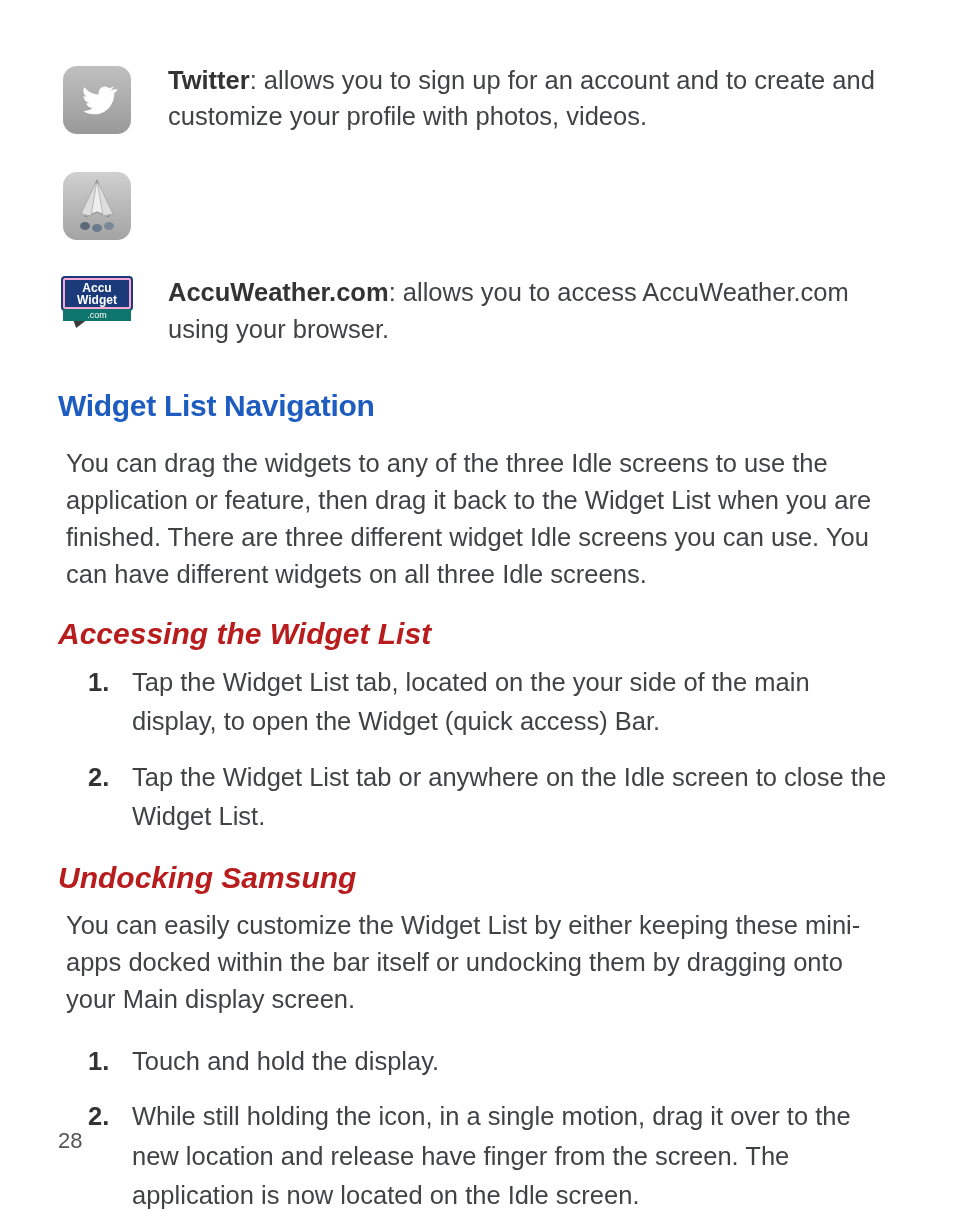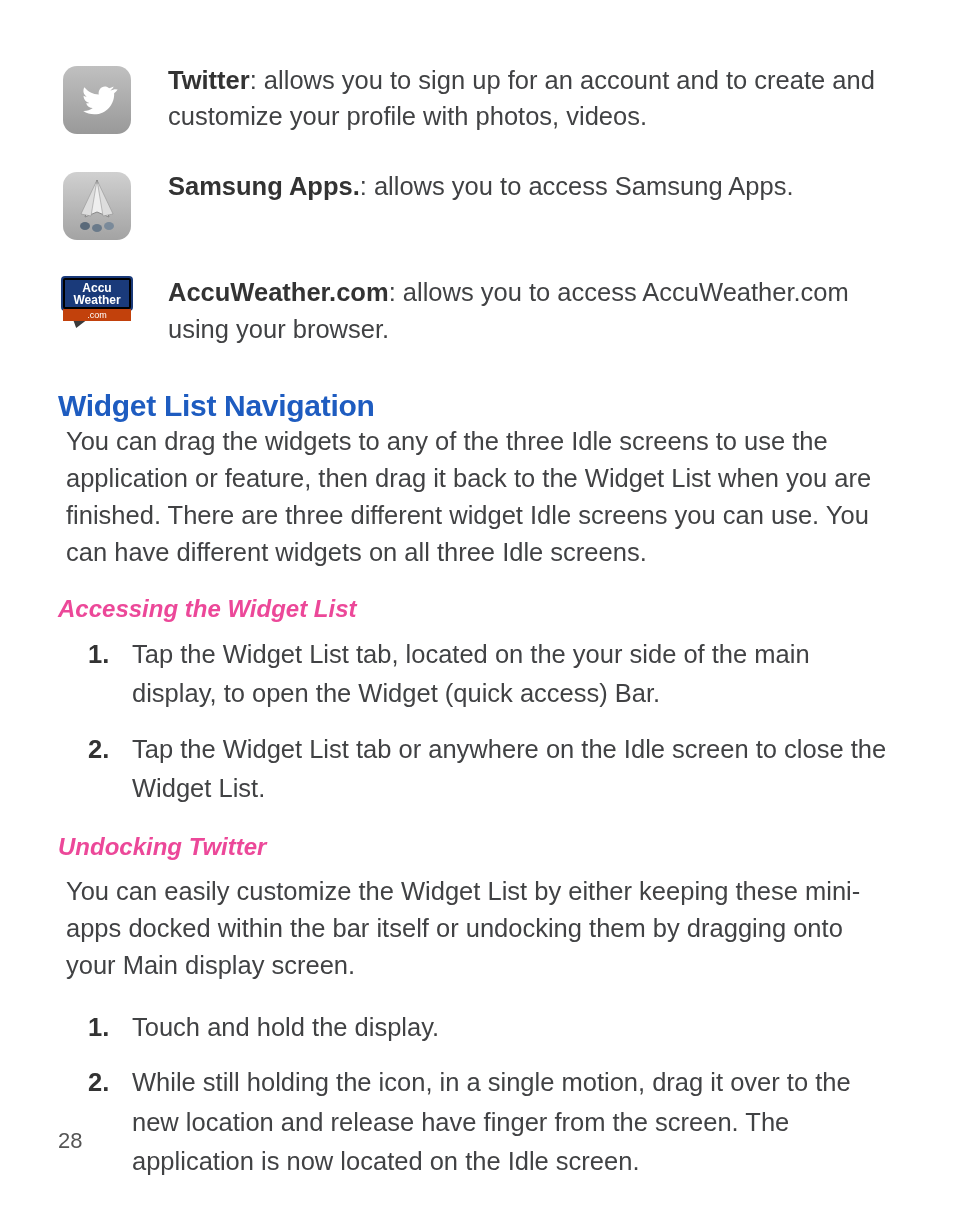--- a/index.html
+++ b/index.html
@@ -32,32 +32,33 @@
     padding-left: 32px;
     font-size: 25.5px;
     line-height: 1.42;
   }
   .desc .bold { font-weight: 700; color: #333; text-align: center; }
   h2.section {
     color: #1e5cc0;
     font-size: 30px;
     font-weight: 800;
     margin-top: 18px;
+    margin-bottom: 22px;
     letter-spacing: -0.3px;
   }
   .intro {
     font-size: 25.5px;
     line-height: 1.45;
     margin: 0 8px 24px 8px;
   }
   h3.sub {
-    color: #ec4899;
+    color: #b91c1c;
     font-style: italic;
     font-weight: 700;
-    font-size: 24px;
+    font-size: 30px;
     margin-bottom: 12px;
   }
   ol.steps {
     list-style: none;
     counter-reset: step;
     margin: 0 8px 24px 12px;
   }
   ol.steps > li {
     display: flex;
     align-items: flex-start;
@@ -94,30 +95,30 @@
   }
   .accu-icon {
     width: 68px; height: 58px;
     position: relative;
   }
   .accu-top {
     background: #1a3a7a;
     color:#fff;
     font-size:12px;
     font-weight:700;
-    border:2px solid #000000;
+    border:2px solid #f9a8d4;
     border-radius:2px;
     text-align:center;
     padding:2px 0 1px 0;
     line-height:1;
     position:relative; z-index:2;
     box-shadow: 0 0 0 2px #1a3a7a;
   }
   .accu-bottom {
-    background:#c2410c;
+    background:#0f766e;
     color:#fff;
     font-size:9px;
     text-align:center;
     padding:1px 0;
     position:relative; z-index:2;
   }
   .accu-tail {
     width:0;height:0;
     border-left:10px solid transparent;
     border-right:10px solid transparent;
@@ -149,29 +150,26 @@
       <svg viewBox="0 0 68 68" width="68" height="68">
         <path d="M34 8 L46 45 L34 40 L22 45 Z" fill="#eee" stroke="#888" stroke-width="1"></path>
         <path d="M34 8 L50 42 L40 44 Z" fill="#ddd" stroke="#888" stroke-width="0.5"></path>
         <path d="M34 8 L18 42 L28 44 Z" fill="#ddd" stroke="#888" stroke-width="0.5"></path>
         <ellipse cx="22" cy="54" rx="5" ry="4" fill="#5a6a7a"></ellipse>
         <ellipse cx="34" cy="56" rx="5" ry="4" fill="#6a7a8a"></ellipse>
         <ellipse cx="46" cy="54" rx="5" ry="4" fill="#7a8a9a"></ellipse>
       </svg>
     </div>
   </div>
-  <div class="desc">
-    <span class="bold">Samsung Apps.</span><span>: allows you to access Samsung Apps.</span>
-  </div>
 </div>
 
 <div class="widget-row" style="margin-bottom:42px;">
   <div class="icon-box">
     <div class="accu-icon">
-      <div class="accu-top"><span>Accu</span><br><span>Weather</span></div>
+      <div class="accu-top"><span>Accu</span><br><span>Widget</span></div>
       <div class="accu-bottom">.com</div>
       <div class="accu-tail"></div>
     </div>
   </div>
   <div class="desc">
     <span class="bold">AccuWeather.com</span><span>: allows you to access AccuWeather.com using your browser.</span>
   </div>
 </div>
 
 <h2 class="section">Widget List Navigation</h2>
@@ -182,21 +180,21 @@
   <li>
       <span class="num">1.</span>
       <span class="txt">Tap the Widget List tab, located on the your side of the main display, to open the Widget (quick access) Bar.</span>
     </li>
   <li>
       <span class="num">2.</span>
       <span class="txt">Tap the Widget List tab or anywhere on the Idle screen to close the Widget List.</span>
     </li>
 </ol>
 
-<h3 class="sub">Undocking Twitter</h3>
+<h3 class="sub">Undocking Samsung</h3>
 <p class="intro">You can easily customize the Widget List by either keeping these mini-apps docked within the bar itself or undocking them by dragging onto your Main display screen.</p>
 <ol class="steps">
   <li>
       <span class="num">1.</span>
       <span class="txt">Touch and hold the display.</span>
     </li>
   <li>
       <span class="num">2.</span>
       <span class="txt">While still holding the icon, in a single motion, drag it over to the new location and release have finger from the screen. The application is now located on the Idle screen.</span>
     </li>

